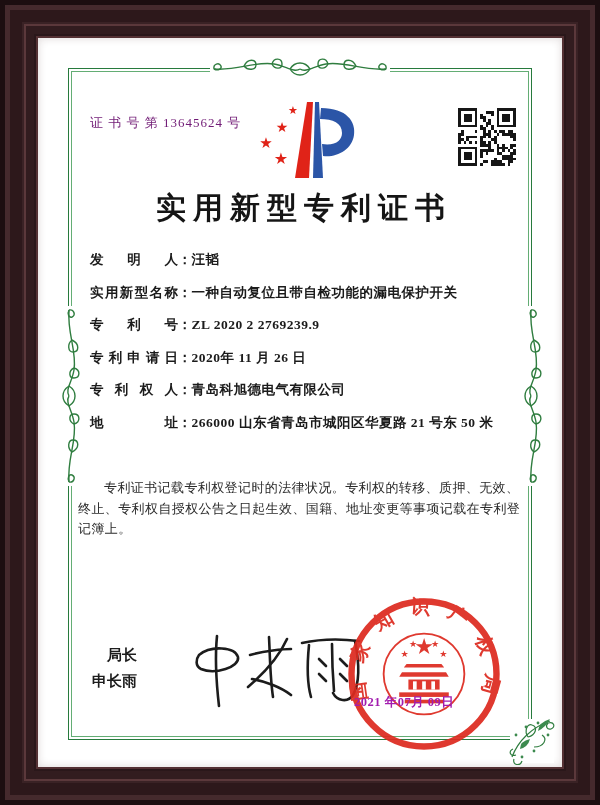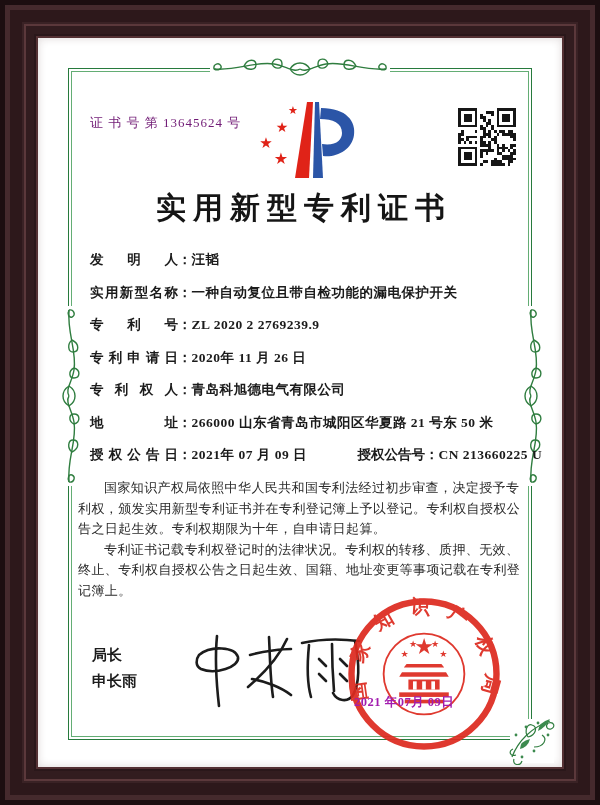--- a/index.html
+++ b/index.html
@@ -43,21 +43,21 @@
   .fields{position:absolute;left:52px;top:212px;right:30px;font-size:13.5px;color:#1b1b1b;font-weight:600;}
   .frow{margin-bottom:12.5px;line-height:20px;white-space:nowrap;}
   .flabel{display:inline-block;width:88px;text-align:justify;text-align-last:justify;vertical-align:top;}
   .fcolon{display:inline-block;}
   .fvalue{letter-spacing:.5px;}
   .gv1{display:inline-block;min-width:152px;}
   .glabel2{display:inline-block;margin-left:14px;}
   .paras{position:absolute;left:40px;top:440px;width:454px;font-size:13px;line-height:20.5px;color:#2a2a2a;}
   .paras p{margin:0;text-indent:2em;letter-spacing:.4px;}
   .director{position:absolute;left:54px;top:604px;font-family:"Liberation Sans","DejaVu Sans",sans-serif;
-    font-size:15px;font-weight:700;color:#1d1d1d;line-height:26px;}
+    font-size:15px;font-weight:700;color:#1d1d1d;line-height:26px;text-align:right;}
   .signature{position:absolute;left:152px;top:592px;}
   .seal{position:absolute;left:308px;top:558px;width:156px;height:156px;opacity:.93;}
   .seal-date{position:absolute;left:316px;top:656px;width:160px;font-size:12.5px;font-weight:700;
     color:#a21caf;letter-spacing:.5px;z-index:5;}
   svg{display:block;}
 </style>
 </head>
 <body>
 
 <div class="paper">
@@ -375,27 +375,23 @@
     </div>
     <div class="frow">
       <span class="flabel">专利申请日</span><span class="fcolon">：</span><span class="fvalue">2020年 11 月 26 日</span>
     </div>
     <div class="frow">
       <span class="flabel">专利权人</span><span class="fcolon">：</span><span class="fvalue">青岛科旭德电气有限公司</span>
     </div>
     <div class="frow">
       <span class="flabel">地址</span><span class="fcolon">：</span><span class="fvalue">266000 山东省青岛市城阳区华夏路 21 号东 50 米</span>
     </div>
-    <div class="frow">
-      <span class="flabel">授权公告日</span><span class="fcolon">：</span><span class="fvalue gv1">2021年 07 月 09 日</span><span class="glabel2">授权公告号</span><span class="fcolon">：</span><span class="fvalue">CN 213660225 U</span>
-    </div>
   </div>
 
   <div class="paras">
-    <p>国家知识产权局依照中华人民共和国专利法经过初步审查，决定授予专利权，颁发实用新型专利证书并在专利登记簿上予以登记。专利权自授权公告之日起生效。专利权期限为十年，自申请日起算。</p>
     <p>专利证书记载专利权登记时的法律状况。专利权的转移、质押、无效、终止、专利权自授权公告之日起生效、国籍、地址变更等事项记载在专利登记簿上。</p>
   </div>
 
   <div class="director">
     <div>局长</div>
     <div>申长雨</div>
   </div>
 
   <div class="signature">
     <svg width="178" height="84" viewBox="0 0 178 84" fill="none" stroke="#1c1c1c" stroke-width="2.6" stroke-linecap="round">

